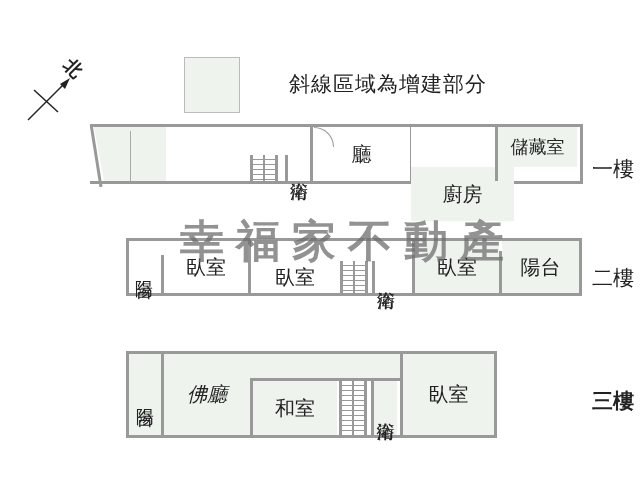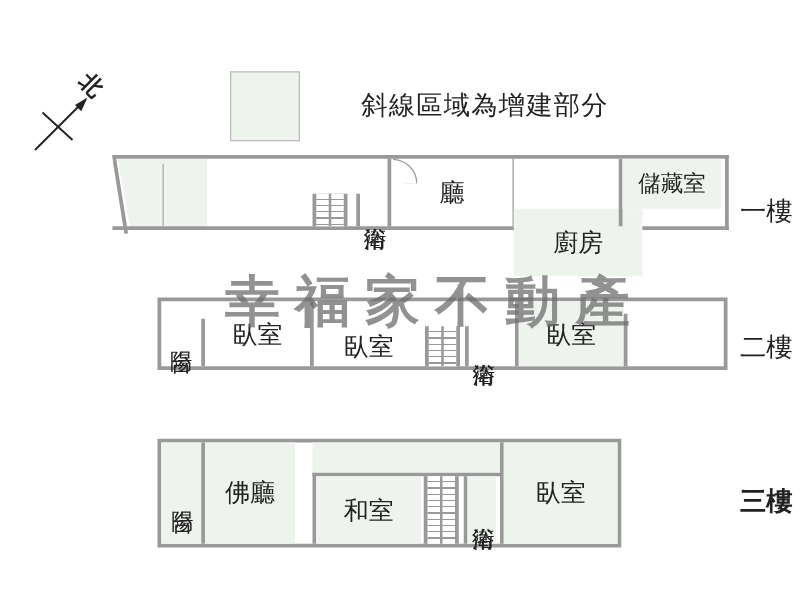--- a/index.html
+++ b/index.html
@@ -77,29 +77,32 @@
   <div class="stairs" style="left:211px;top:20px;width:28px;height:32px;"></div>
   <div class="wall-v" style="left:243px;top:20px;height:32px;"></div>
   <div class="room" style="left:246px;top:20px;width:22px;height:32px;">
       <span class="vert">衛浴</span>
     </div>
   <div class="wall-v" style="left:283px;top:0;height:52px;"></div>
   <div class="room ext" style="left:286px;top:0;width:84px;height:52px;">
       <span>臥室</span>
     </div>
   <div class="wall-v" style="left:370px;top:10px;height:42px;"></div>
+  <div class="room ext" style="left:373px;top:0;width:77px;height:52px;">
+      <span>陽台</span>
+    </div>
 </div>
 <div class="floor-label" style="left:592px;top:264px;">二樓</div>
 
 <div class="floor" style="left:126px;top:351px;width:371px;height:87px;">
   <div class="room ext" style="left:0;top:0;width:32px;height:81px;">
       <span class="vert">陽台</span>
     </div>
   <div class="wall-v" style="left:32px;top:0;height:81px;"></div>
-  <div class="room ext" style="left:35px;top:0;width:72px;height:81px;">
+  <div class="room ext" style="left:35px;top:0;width:86px;height:81px;font-style:italic;">
       <span>佛廳</span>
     </div>
   <div class="wall-h" style="left:121px;top:24px;width:150px;"></div>
   <div class="wall-v" style="left:121px;top:24px;height:57px;"></div>
   <div class="room ext" style="left:121px;top:0;width:150px;height:24px;"></div>
   <div class="room ext" style="left:124px;top:27px;width:84px;height:54px;">
       <span>和室</span>
     </div>
   <div class="stairs" style="left:210px;top:27px;width:28px;height:54px;"></div>
   <div class="wall-v" style="left:242px;top:27px;height:54px;"></div>

